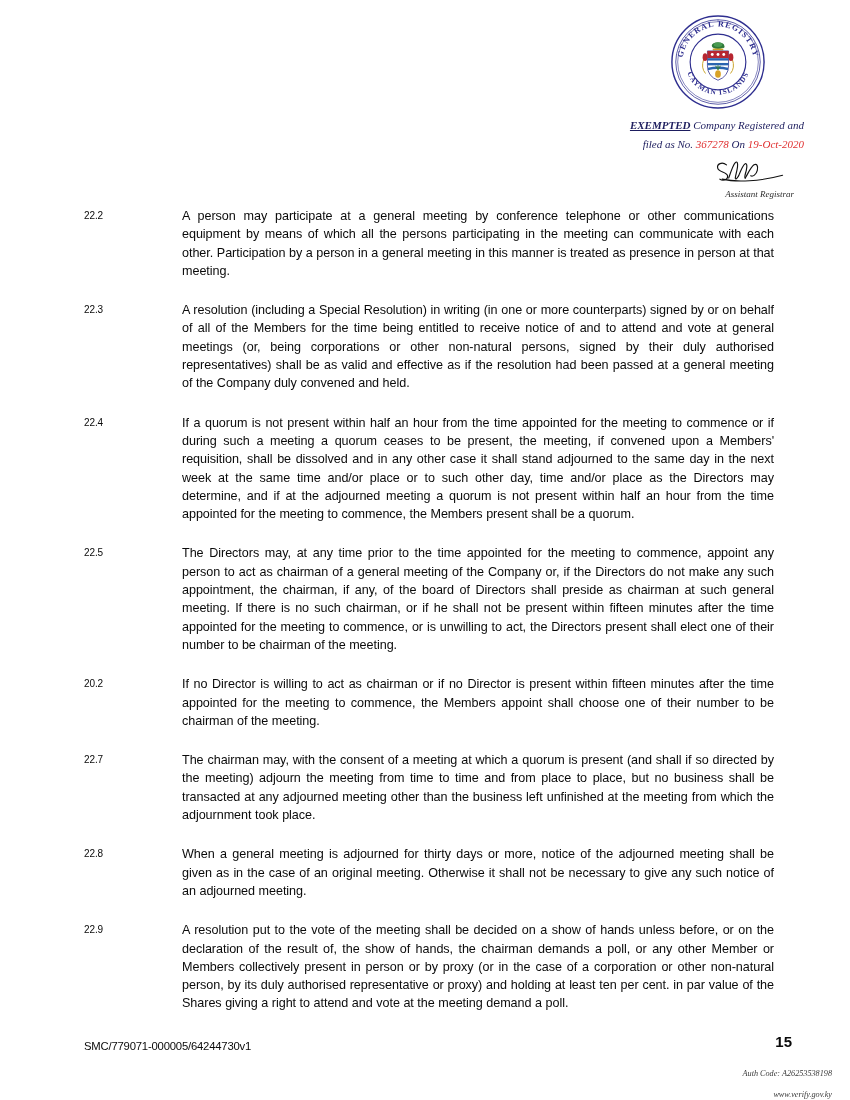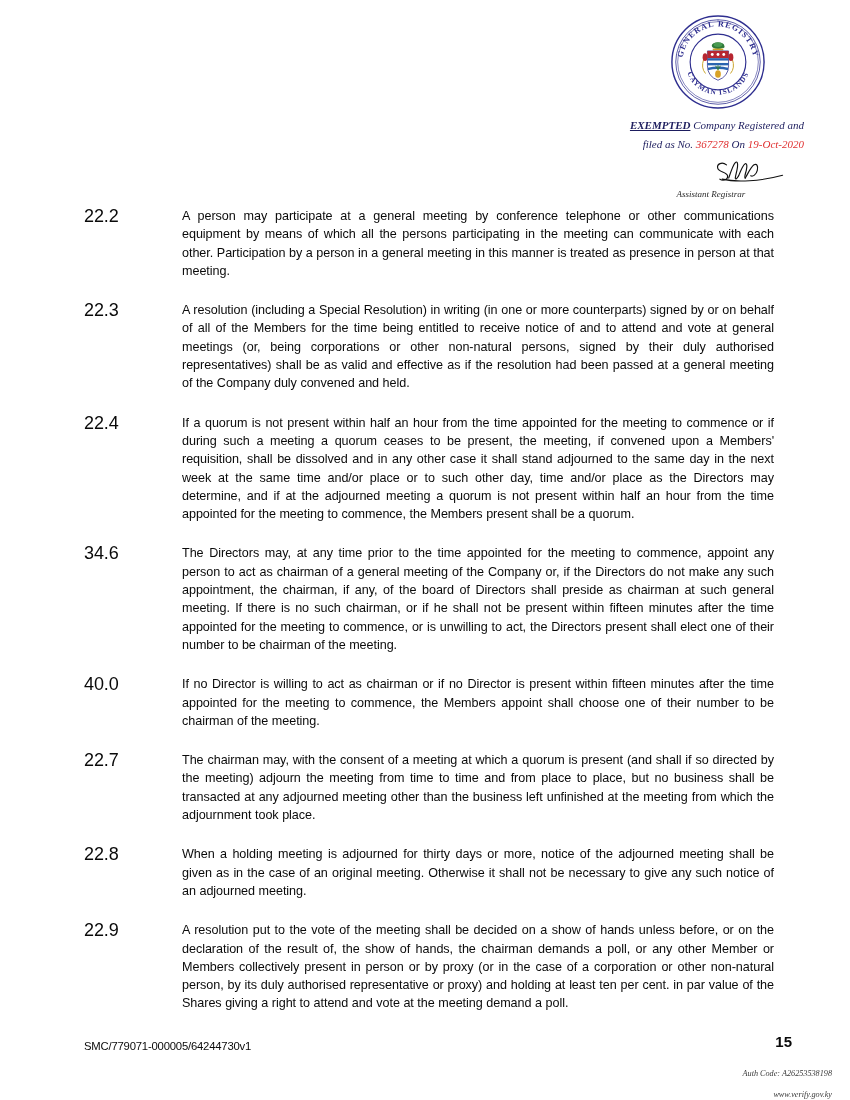--- a/index.html
+++ b/index.html
@@ -65,40 +65,40 @@
   .signature {
     width: 88px;
     height: 30px;
     display: inline-block;
   }
   .sig-caption {
     font-family: "Liberation Serif", serif;
     font-style: italic;
     font-size: 9px;
     color: #2b2b2b;
-    text-align: center;
+    text-align: right;
     padding-right: 14px;
     margin-top: -2px;
   }
 
   
   .body-block {
     position: absolute;
     left: 84px;
     top: 207px;
     width: 690px;
   }
   .clause {
     display: flex;
     align-items: flex-start;
     margin-bottom: 21px;
   }
   .clause-num {
     flex: 0 0 54px;
-    font-size: 18px;
+    font-size: 10px;
     line-height: 18.3px;
     letter-spacing: -0.1px;
   }
   .clause-text {
     flex: 1 1 auto;
     font-size: 12.6px;
     line-height: 18.3px;
     text-align: justify;
     letter-spacing: -0.05px;
     word-spacing: 0.1px;
@@ -235,37 +235,37 @@
       <div class="clause-num">22.3</div>
       <div class="clause-text">A resolution (including a Special Resolution) in writing (in one or more counterparts) signed by or on behalf of all of the Members for the time being entitled to receive notice of and to attend and vote at general meetings (or, being corporations or other non-natural persons, signed by their duly authorised representatives) shall be as valid and effective as if the resolution had been passed at a general meeting of the Company duly convened and held.</div>
     </div>
 
     <div class="clause">
       <div class="clause-num">22.4</div>
       <div class="clause-text">If a quorum is not present within half an hour from the time appointed for the meeting to commence or if during such a meeting a quorum ceases to be present, the meeting, if convened upon a Members' requisition, shall be dissolved and in any other case it shall stand adjourned to the same day in the next week at the same time and/or place or to such other day, time and/or place as the Directors may determine, and if at the adjourned meeting a quorum is not present within half an hour from the time appointed for the meeting to commence, the Members present shall be a quorum.</div>
     </div>
 
     <div class="clause">
-      <div class="clause-num">34.6</div>
+      <div class="clause-num">22.5</div>
       <div class="clause-text">The Directors may, at any time prior to the time appointed for the meeting to commence, appoint any person to act as chairman of a general meeting of the Company or, if the Directors do not make any such appointment, the chairman, if any, of the board of Directors shall preside as chairman at such general meeting. If there is no such chairman, or if he shall not be present within fifteen minutes after the time appointed for the meeting to commence, or is unwilling to act, the Directors present shall elect one of their number to be chairman of the meeting.</div>
     </div>
 
     <div class="clause">
-      <div class="clause-num">40.0</div>
+      <div class="clause-num">20.2</div>
       <div class="clause-text">If no Director is willing to act as chairman or if no Director is present within fifteen minutes after the time appointed for the meeting to commence, the Members appoint shall choose one of their number to be chairman of the meeting.</div>
     </div>
 
     <div class="clause">
       <div class="clause-num">22.7</div>
       <div class="clause-text">The chairman may, with the consent of a meeting at which a quorum is present (and shall if so directed by the meeting) adjourn the meeting from time to time and from place to place, but no business shall be transacted at any adjourned meeting other than the business left unfinished at the meeting from which the adjournment took place.</div>
     </div>
 
     <div class="clause">
       <div class="clause-num">22.8</div>
-      <div class="clause-text">When a holding meeting is adjourned for thirty days or more, notice of the adjourned meeting shall be given as in the case of an original meeting.  Otherwise it shall not be necessary to give any such notice of an adjourned meeting.</div>
+      <div class="clause-text">When a general meeting is adjourned for thirty days or more, notice of the adjourned meeting shall be given as in the case of an original meeting.  Otherwise it shall not be necessary to give any such notice of an adjourned meeting.</div>
     </div>
 
     <div class="clause">
       <div class="clause-num">22.9</div>
       <div class="clause-text">A resolution put to the vote of the meeting shall be decided on a show of hands unless before, or on the declaration of the result of, the show of hands, the chairman demands a poll, or any other Member or Members collectively present in person or by proxy (or in the case of a corporation or other non-natural person, by its duly authorised representative or proxy) and holding at least ten per cent. in par value of the Shares giving a right to attend and vote at the meeting demand a poll.</div>
     </div>
 
   </div>
 
   <div class="footer-ref">SMC/779071-000005/64244730v1</div>

